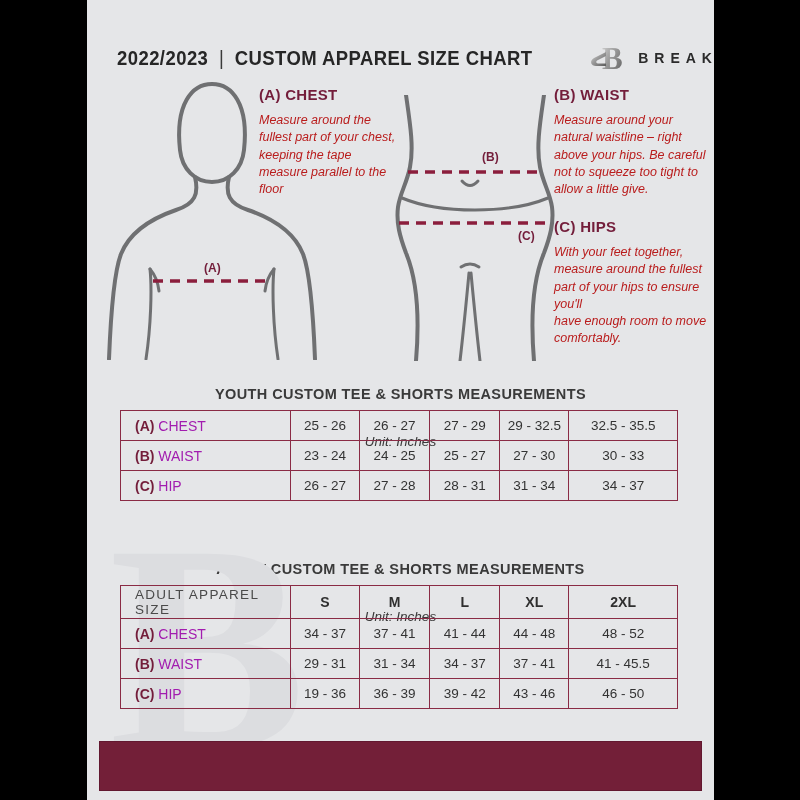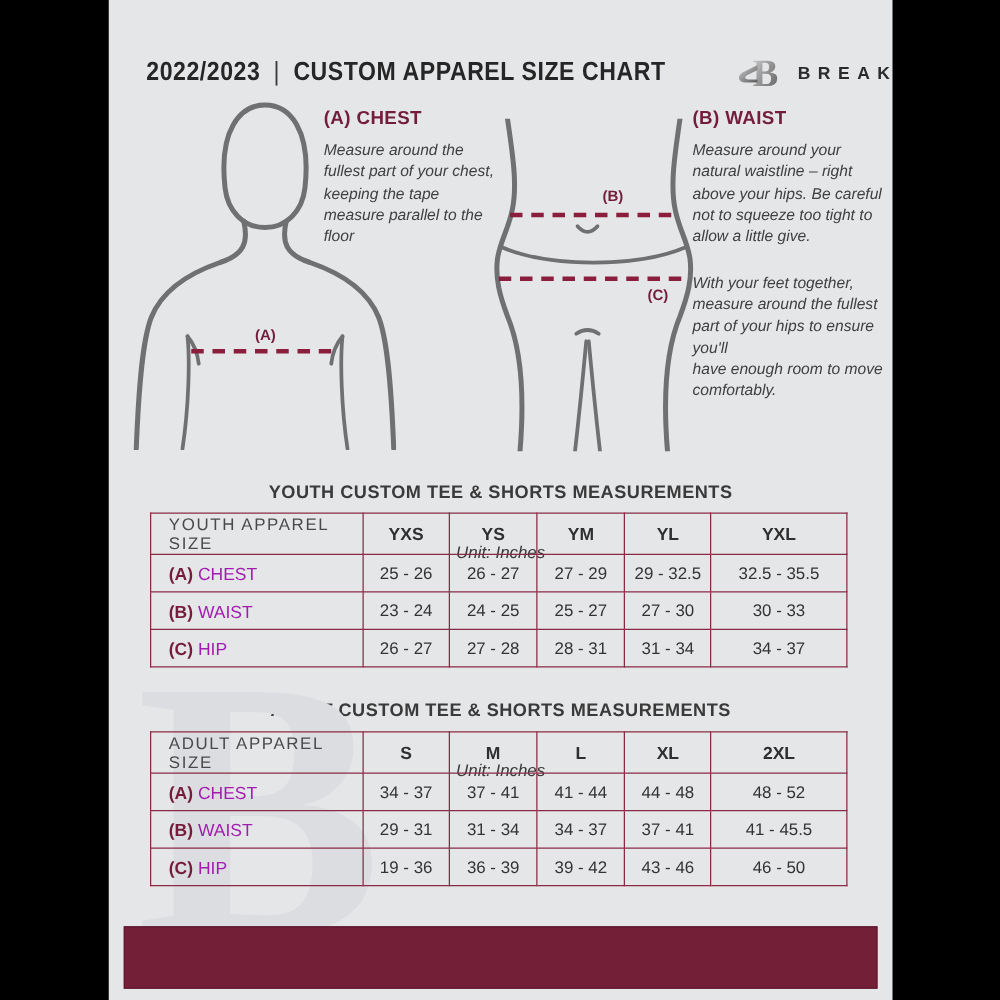--- a/index.html
+++ b/index.html
@@ -12,21 +12,21 @@
          display:flex; justify-content:space-between; align-items:center; }
   .hdr-title { display:inline-block; transform:scaleX(.88); transform-origin:left center;
                font-weight:bold; font-size:21px; color:#262626; letter-spacing:.5px; white-space:nowrap; }
   .hdr-sep { font-weight:400; color:#3a3a3a; padding:0 12px; }
   .brand { display:flex; align-items:center; gap:9px; }
   .brand-name { font-weight:bold; font-size:14px; letter-spacing:6px; color:#2b2b2b; }
 
   
   .guide-block { position:absolute; }
   .guide-heading { font-weight:bold; font-size:15px; color:#731D3A; letter-spacing:.3px; margin-bottom:9px; }
-  .guide-body { font-style:italic; font-size:12.5px; line-height:1.38; color:#404040; }
+  .guide-body { font-style:italic; font-size:12.5px; line-height:1.38; color:#b91c1c; }
   .pre { white-space:pre-line; }
   .fig { position:absolute; }
   .outline { fill:none; stroke:#6F7072; stroke-width:4; stroke-linecap:round; }
   .outline-thin { fill:none; stroke:#6F7072; stroke-width:3; stroke-linecap:round; }
   .dash { fill:none; stroke:#8B1E3C; stroke-width:3.5; stroke-dasharray:10 7; }
   .svg-lbl { font-family:"Liberation Sans", sans-serif; font-size:12px; font-weight:bold; fill:#731D3A; }
 
   
   .section-title { position:absolute; left:0; width:100%; text-align:center;
                    font-weight:bold; font-size:14.5px; color:#3A3A3A; letter-spacing:.4px;margin-top:18px; }
@@ -103,47 +103,40 @@
 
     <div class="guide-block" style="left:172px; top:86px; width:140px;">
       <div class="guide-heading">(A) CHEST</div>
       <div class="guide-body">Measure around the fullest part of your chest, keeping the tape measure parallel to the floor</div>
     </div>
     <div class="guide-block" style="left:467px; top:86px; width:152px;">
       <div class="guide-heading">(B) WAIST</div>
       <div class="guide-body">Measure around your natural waistline – right above your hips. Be careful not to squeeze too tight to allow a little give.</div>
     </div>
     <div class="guide-block" style="left:467px; top:218px; width:158px;">
+      <div class="guide-heading">(C) HIPS</div>
       <div class="guide-body pre">With your feet together, measure around the fullest part of your hips to ensure you'll
 have enough room to move comfortably.</div>
     </div>
 
     <div class="watermark">B</div>
 
     <div class="section-title" style="top:368px;">YOUTH CUSTOM TEE &amp; SHORTS MEASUREMENTS</div>
     <div class="unit" style="top:387px;">Unit: Inches</div>
 
     <table class="size-table" style="top:410px;">
       <colgroup>
         <col style="width:30.5%">
           <col style="width:12.4%">
           <col style="width:12.6%">
         <col style="width:12.6%">
           <col style="width:12.4%">
           <col style="width:19.5%">
       </colgroup>
       <tbody>
-          <tr>
-        <th class="hdr-cell">YOUTH APPAREL SIZE</th>
-        <th>YXS</th>
-        <th>YS</th>
-        <th>YM</th>
-        <th>YL</th>
-        <th>YXL</th>
-      </tr>
       <tr>
         <td class="lbl-cell">
           <span class="lbl-prefix">(A)</span>
           <span class="lbl-text">CHEST</span>
         </td>
         <td>25 - 26</td>
         <td>26 - 27</td>
         <td>27 - 29</td>
         <td>29 - 32.5</td>
         <td>32.5 - 35.5</td>

